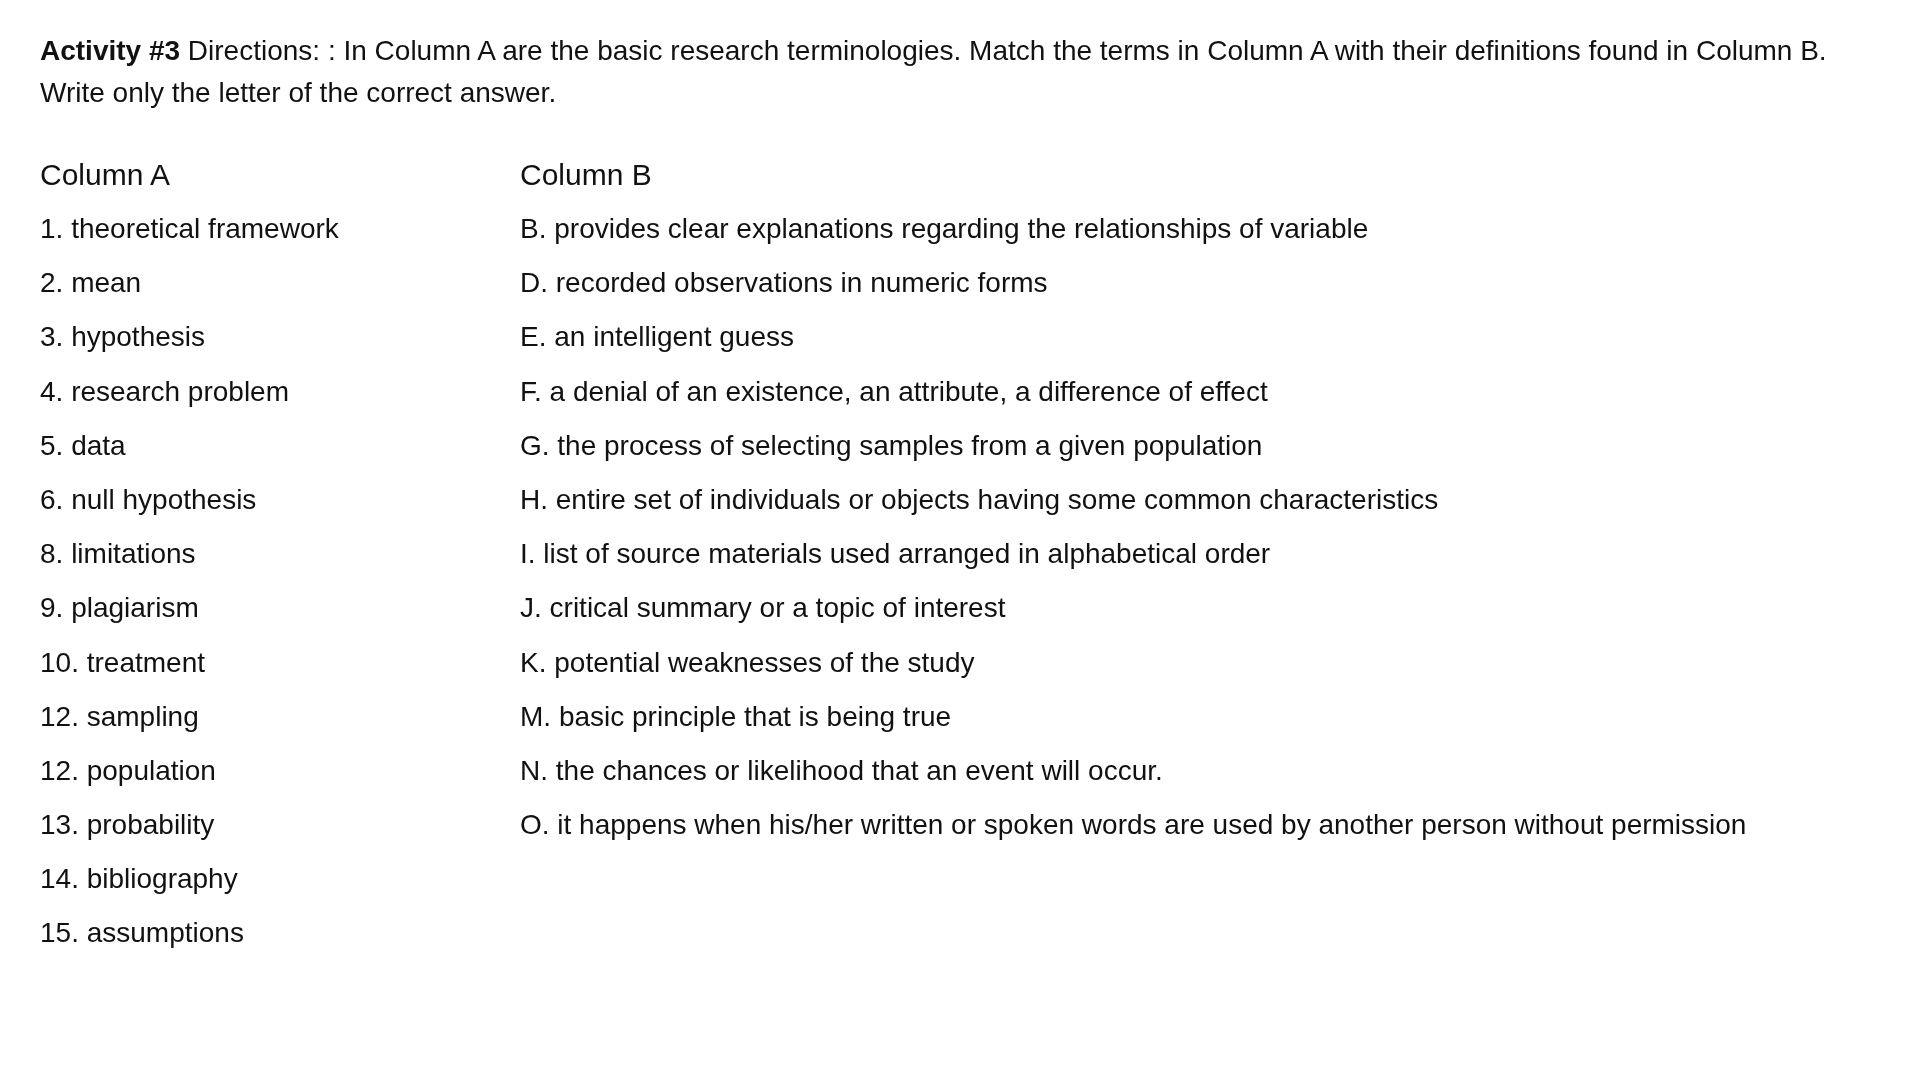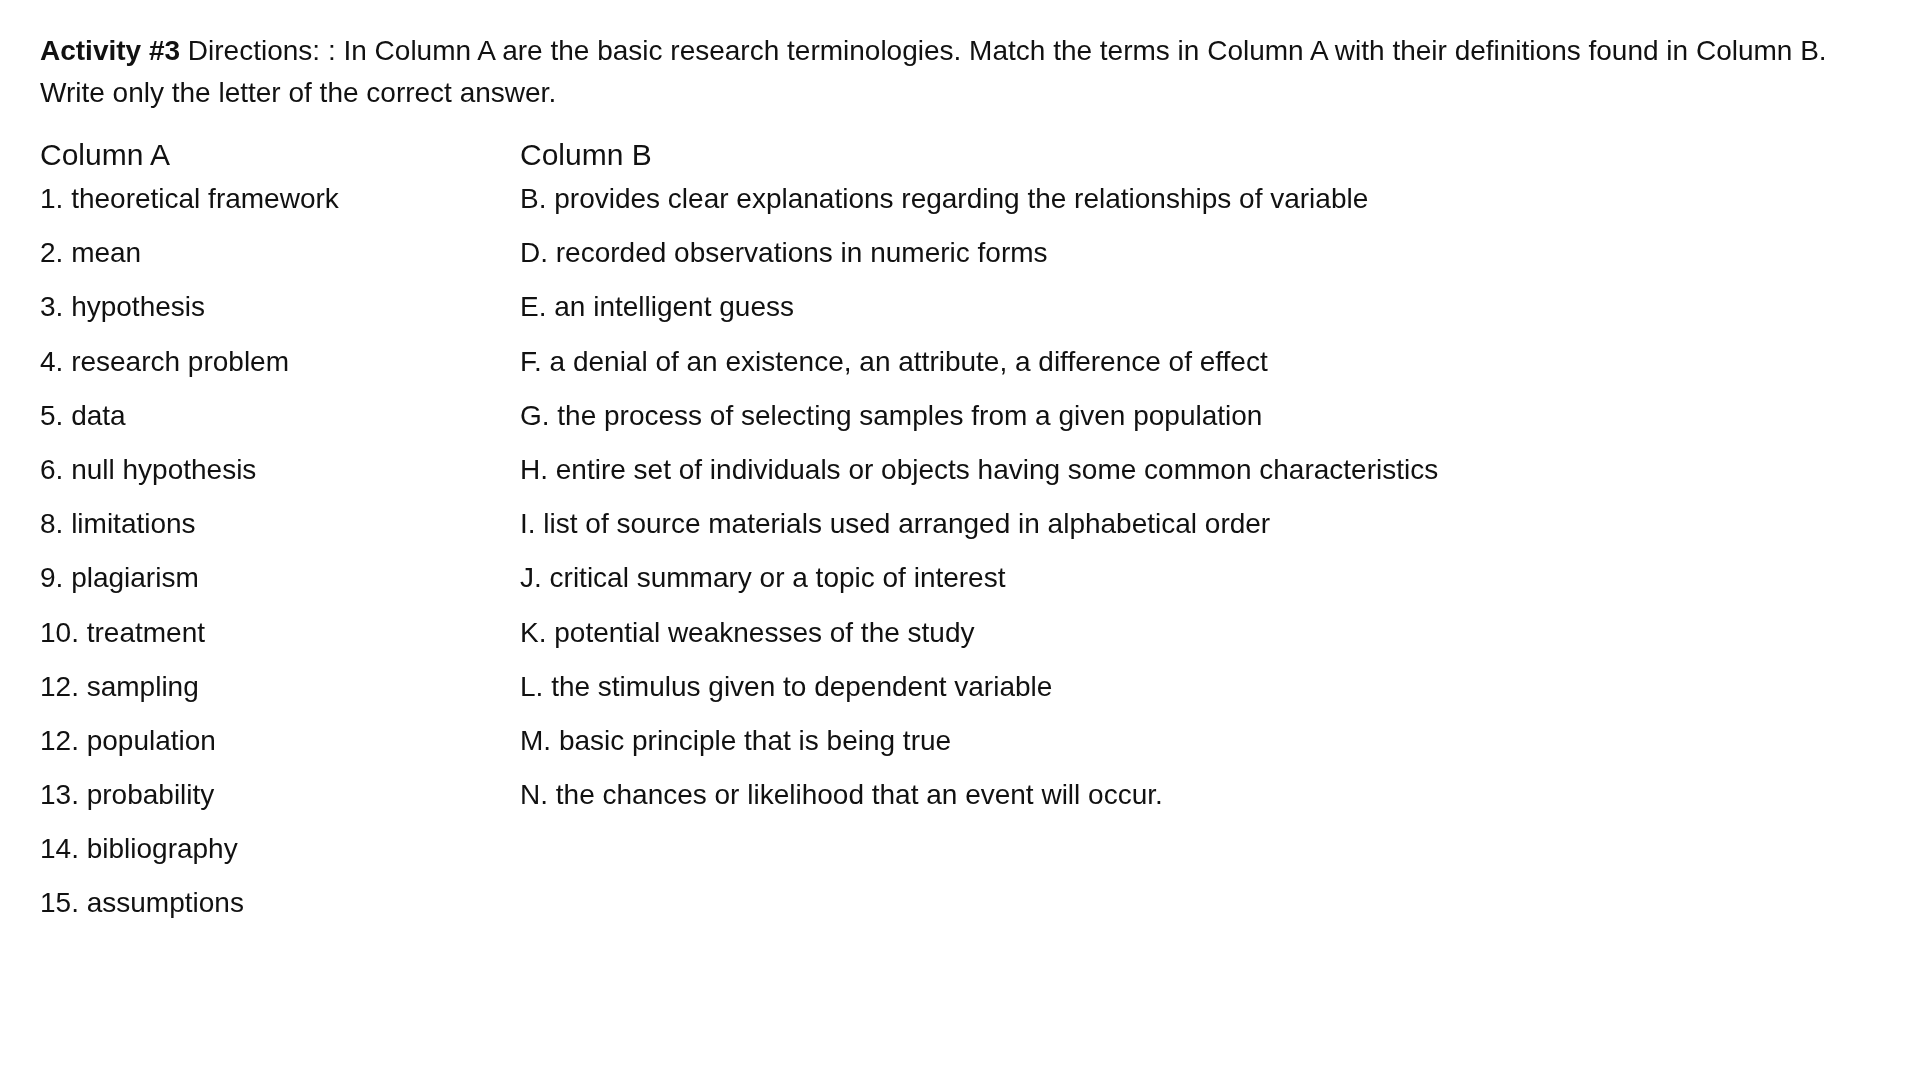--- a/index.html
+++ b/index.html
@@ -12,21 +12,21 @@
       background-color: #ffffff;
       font-family: Arial, sans-serif;
       font-size: 28px;
       color: #111111;
       width: 1919px;
       min-height: 1079px;
       padding: 30px 40px;
     }
 
     .instructions {
-      margin-bottom: 24px;
+      margin-bottom: 44px;
       line-height: 1.5;
       font-size: 28px;
     }
 
     .instructions .bold {
       font-weight: bold;
     }
 
     .columns-container {
       display: flex;
@@ -40,20 +40,21 @@
       flex-shrink: 0;
     }
 
     .column-b {
       flex: 1;
     }
 
     .column-header {
       font-size: 30px;
       font-weight: normal;
+      margin-bottom: 10px;
     }
 
     .column-a-list {
       list-style: none;
     }
 
     .column-a-list li {
       font-size: 28px;
       line-height: 1.65;
       padding: 4px 0;
@@ -104,18 +105,18 @@
     <ul class="column-b-list">
         <li>B. provides clear explanations regarding the relationships of variable</li>
         <li>D. recorded observations in numeric forms</li>
         <li>E. an intelligent guess</li>
         <li>F. a denial of an existence, an attribute, a difference of effect</li>
         <li>G. the process of selecting samples from a given population</li>
         <li>H. entire set of individuals or objects having some common characteristics</li>
         <li>I. list of source materials used arranged in alphabetical order</li>
         <li>J. critical summary or a topic of interest</li>
         <li>K. potential weaknesses of the study</li>
-        <li>L. the stimulus given to dependent variable</li>
         <li>M. basic principle that is being true</li>
         <li>N. the chances or likelihood that an event will occur.</li>
+        <li>O. it happens when his/her written or spoken words are used by another person without permission</li>
       </ul>
   </div>
 </div>
 
 </body></html>

